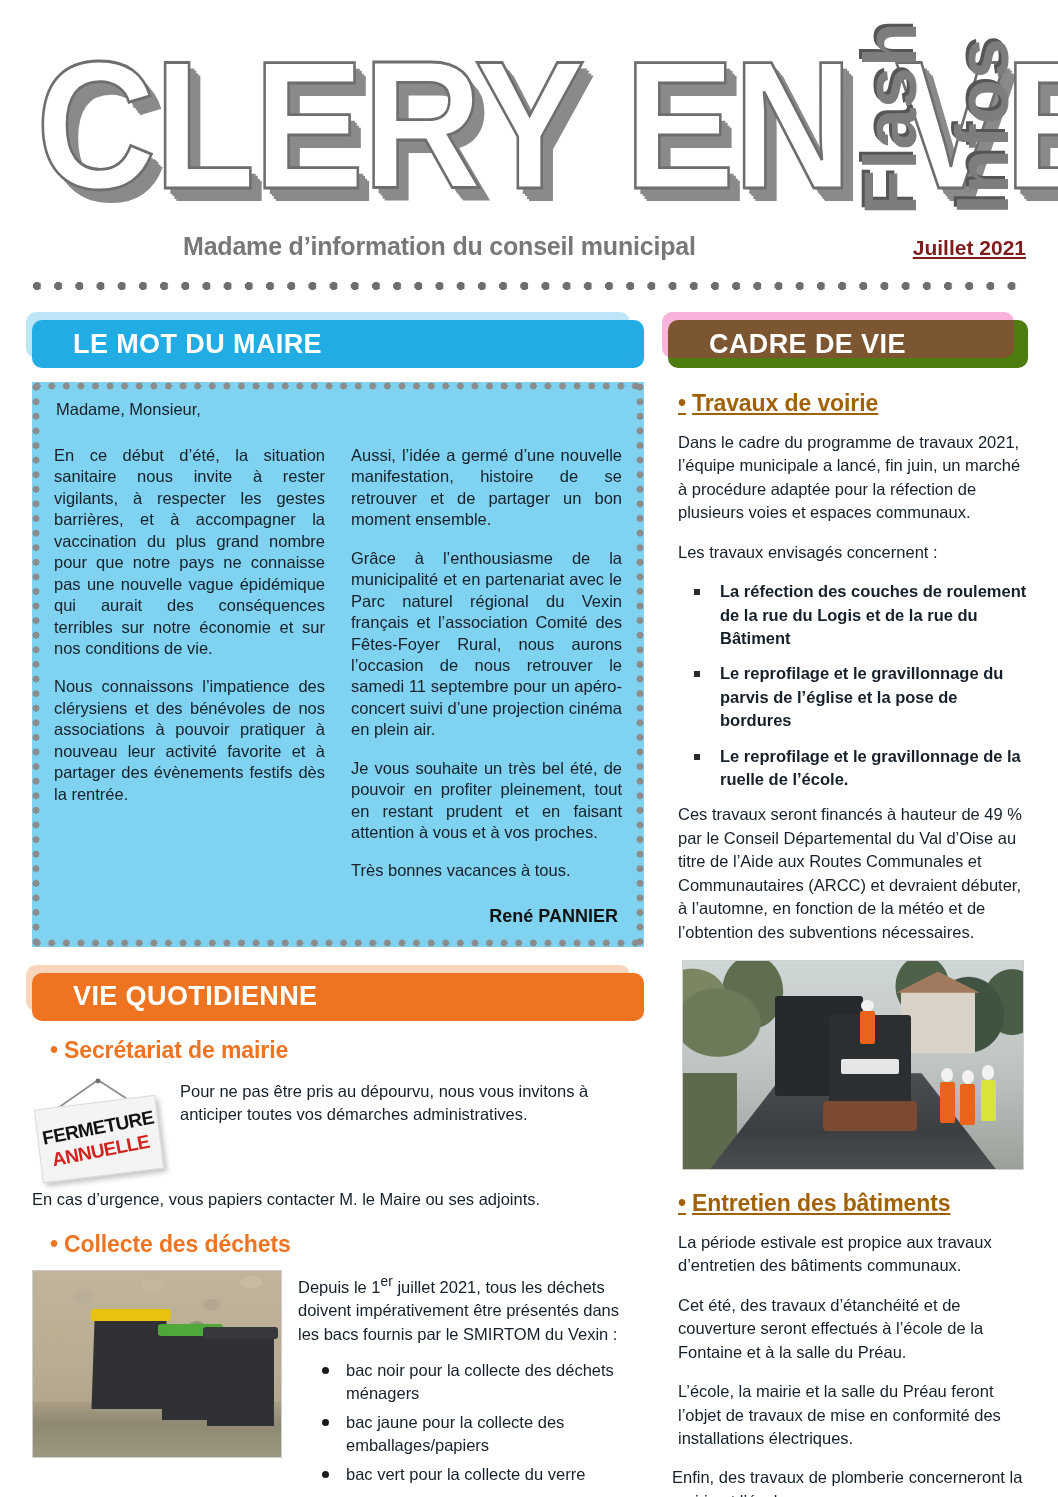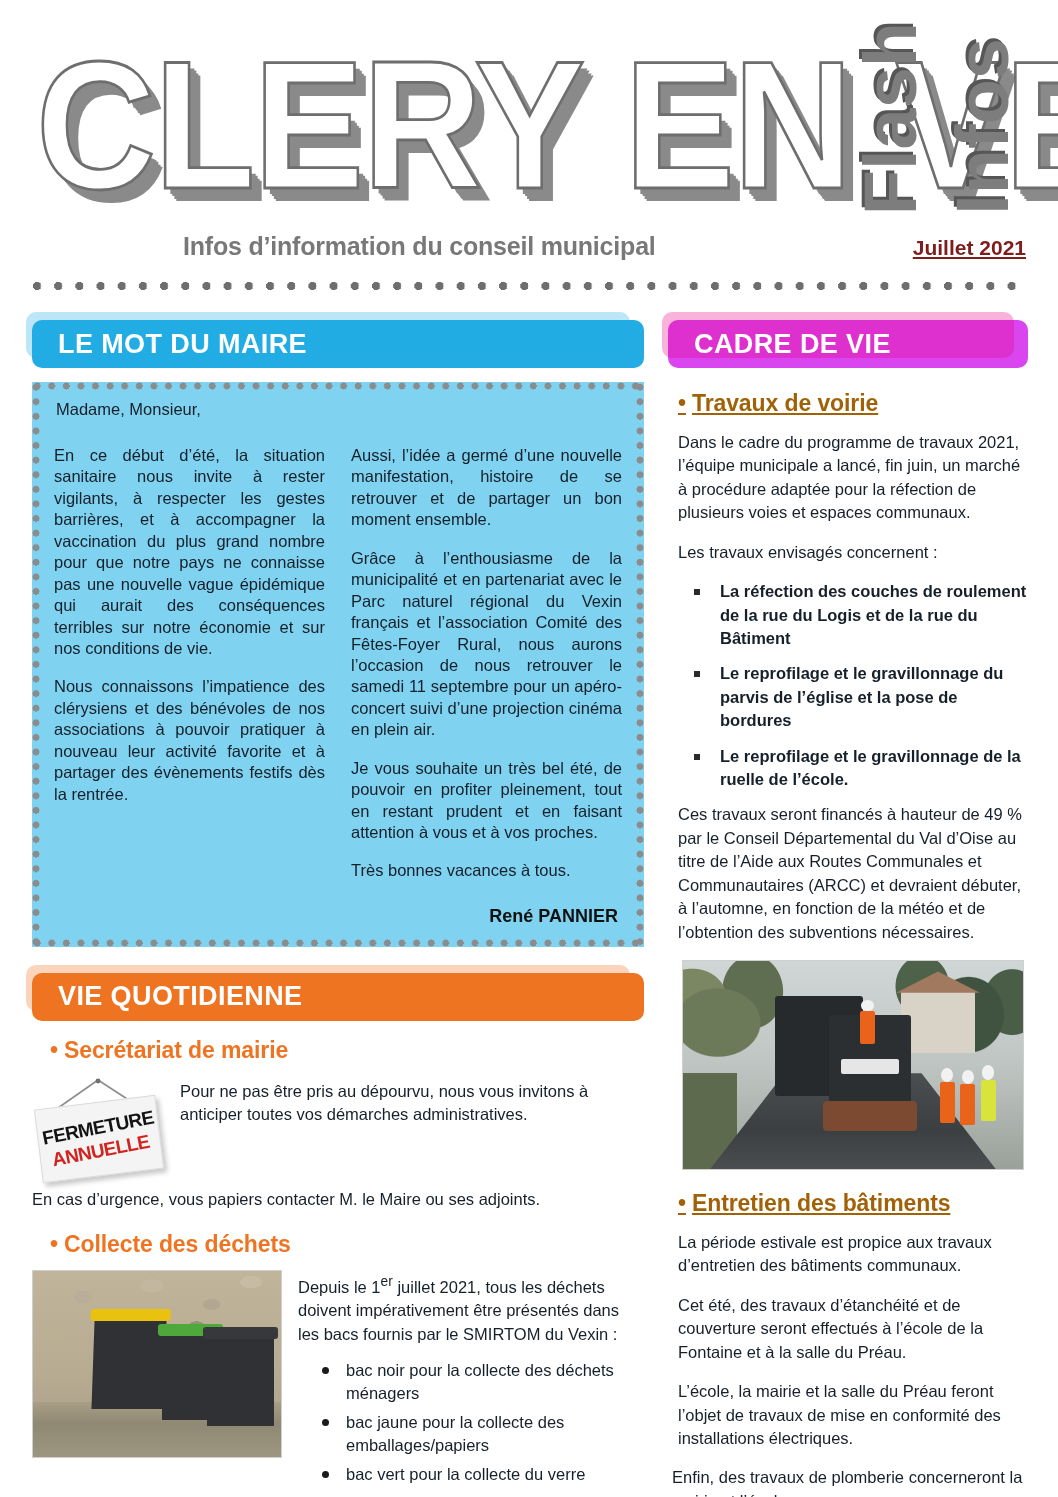--- a/index.html
+++ b/index.html
@@ -67,36 +67,37 @@
 
   
   .col-left{position:absolute;left:32px;top:320px;width:612px;}
   .col-right{position:absolute;left:668px;top:320px;width:360px;}
 
   
   .banner{
     position:relative;height:48px;border-radius:10px;
     display:flex;align-items:center;
     margin-bottom:14px;
+    padding-left:15px;
   }
   .banner::before{
     content:"";position:absolute;left:-6px;top:-8px;
     width:calc(100% - 8px);height:46px;border-radius:10px;
     opacity:.30;z-index:0;
   }
   .banner .banner-label{
     position:relative;z-index:1;
     color:#ffffff;font-weight:700;font-size:27px;
     letter-spacing:.4px;padding-left:26px;
   }
   .banner.blue{background:#22ACE3;}
   .banner.blue::before{background:#22ACE3;}
   .banner.orange{background:#EF7422;}
   .banner.orange::before{background:#EF7422;}
-  .banner.pink{background:#d946ef;}
+  .banner.pink{background:#4d7c0f;}
   .banner.pink::before{background:#EC0080;}
 
   
   .mayor-box{
     position:relative;
     background:#7FD2F0;
     padding:18px 22px 20px 22px;
     box-sizing:border-box;
     width:612px;
     min-height:500px;
@@ -254,21 +255,21 @@
     <div class="logo-wrap">
       <div class="logo-text">CLERY EN VEXIN</div>
     </div>
     <div class="flash-infos">
       <div class="vert-word w1">Flash</div>
       <div class="vert-word w2">Infos</div>
     </div>
   </div>
 
   <div class="subtitle-row">
-    <div class="subtitle">Infos d’information du conseil municipal</div>
+    <div class="subtitle">Madame d’information du conseil municipal</div>
     <div class="issue-date">Juillet 2021</div>
   </div>
 
   <div class="dot-rule"></div>
 
   <div class="col-left">
 
     <div class="banner blue">
       <span class="banner-label">LE MOT DU MAIRE</span>
     </div>

